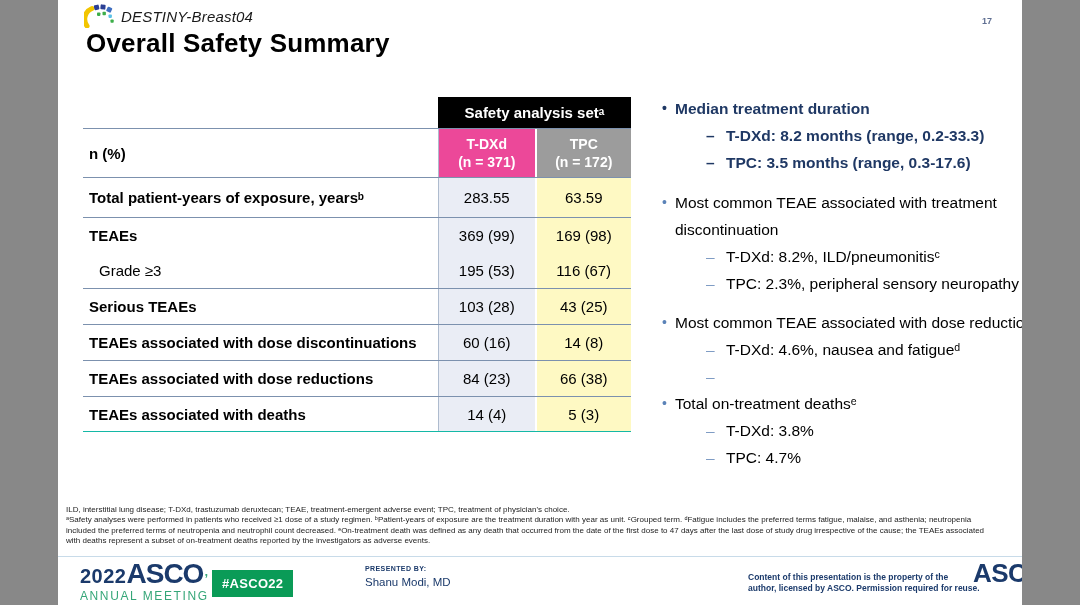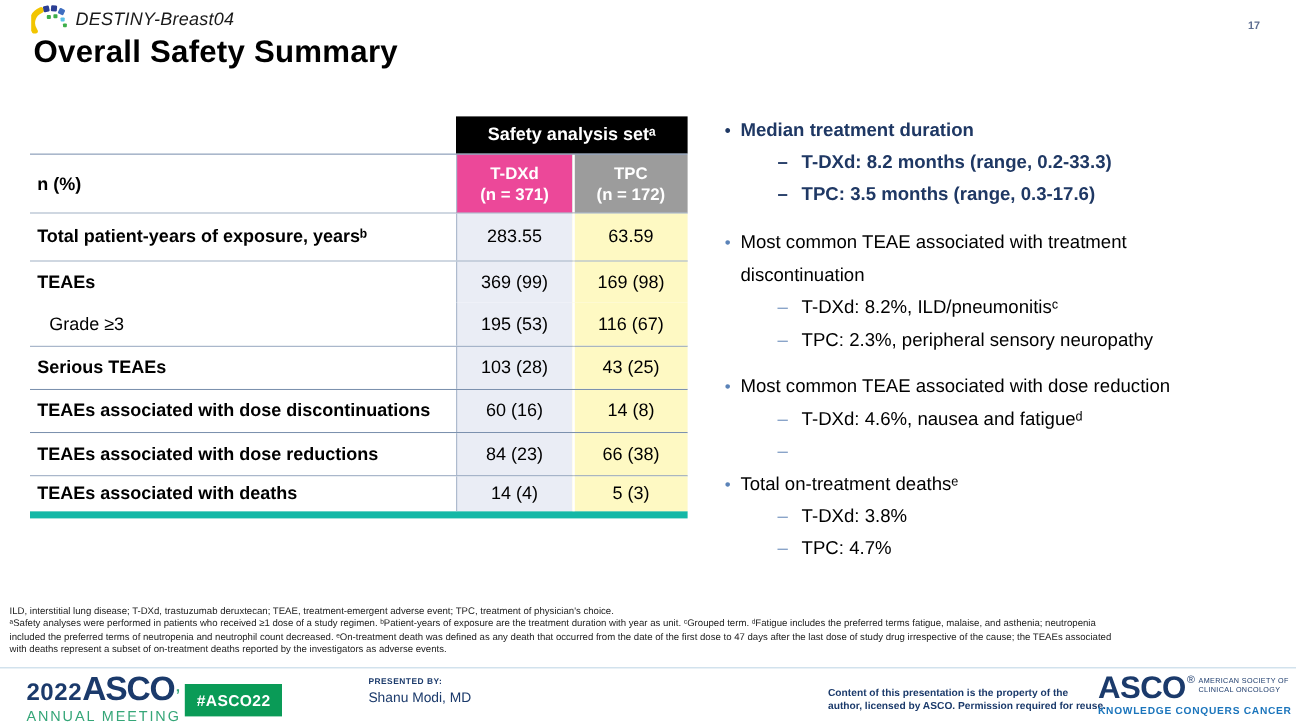--- a/index.html
+++ b/index.html
@@ -1,32 +1,32 @@
 <!DOCTYPE html>
 <html><head>
 <meta charset="utf-8">
 <style>
   * { margin:0; padding:0; box-sizing:border-box; }
   html,body { background:#888; }
   body { font-family:"Liberation Sans","DejaVu Sans",sans-serif; }
-  .slide { position:relative; width:1080px; height:605px; background:#fff; overflow:hidden; margin:0 auto; }
+  .slide { position:relative; width:964px; height:605px; background:#fff; overflow:hidden; margin:0 auto; }
 
   
   .study-row { position:absolute; left:26px; top:4px; display:flex; align-items:center; gap:7px; }
   .study-name { font-style:italic; font-size:15px; color:#1a1a1a; letter-spacing:.2px; }
   .page-title { position:absolute; left:28px; top:28px; font-size:26px; font-weight:800; color:#000; letter-spacing:.2px; }
   .page-num { position:absolute; right:30px; top:16px; font-size:9px; font-weight:bold; color:#5f6f92; }
 
   
   .stable { position:absolute; left:25px; top:97px; width:548px; font-size:15px; color:#000; }
   .banner { margin-left:355px; width:193px; height:31px; background:#000; color:#fff;
             font-weight:bold; font-size:15px; display:flex; align-items:center; justify-content:center; }
   .trow { display:flex; border-top:1px solid #7c91ae; }
   .trow.no-top { border-top:none; }
-  .trow.last { border-bottom:6px solid #14b8a6; }
+  .trow.last { border-bottom:1px solid #14b8a6; }
   .lcell { width:355px; display:flex; align-items:center; padding-left:6px; font-weight:bold; background:#fff; }
   .lcell.reg { font-weight:normal; padding-left:16px; }
   .dcell { width:96.5px; display:flex; flex-direction:column; align-items:center; justify-content:center; text-align:center; }
   .dcell.tdxd { background:#eaedf5; border-left:1px solid #aebbce; }
   .dcell.tpc  { background:#fef9c3; border-left:2px solid #ffffff; }
   .dcell.hdr.tdxd { background:#ec4899; color:#fff; font-weight:bold; font-size:14px; line-height:18px; }
   .dcell.hdr.tpc  { background:#9c9c9c; color:#fff; font-weight:bold; font-size:14px; line-height:18px; }
   .h49 { height:49px; } .h40 { height:40px; } .h35 { height:35px; } .h36 { height:36px; }
 
   

